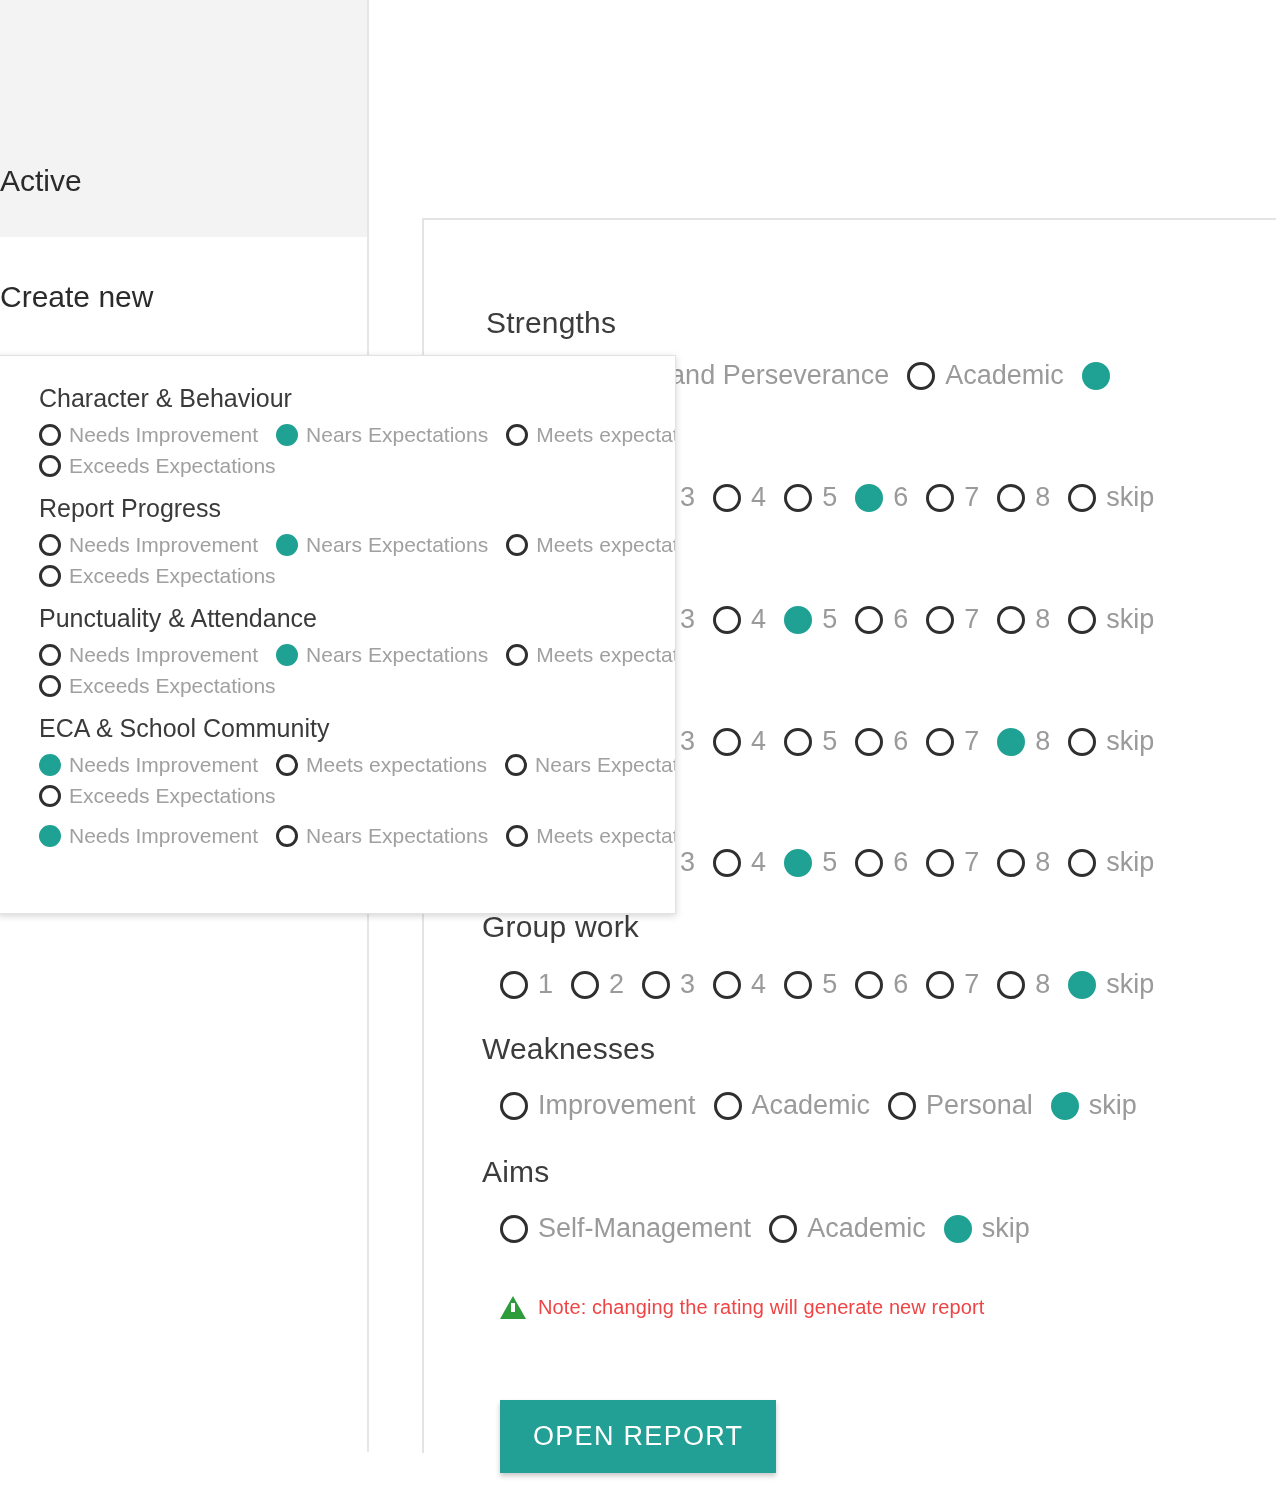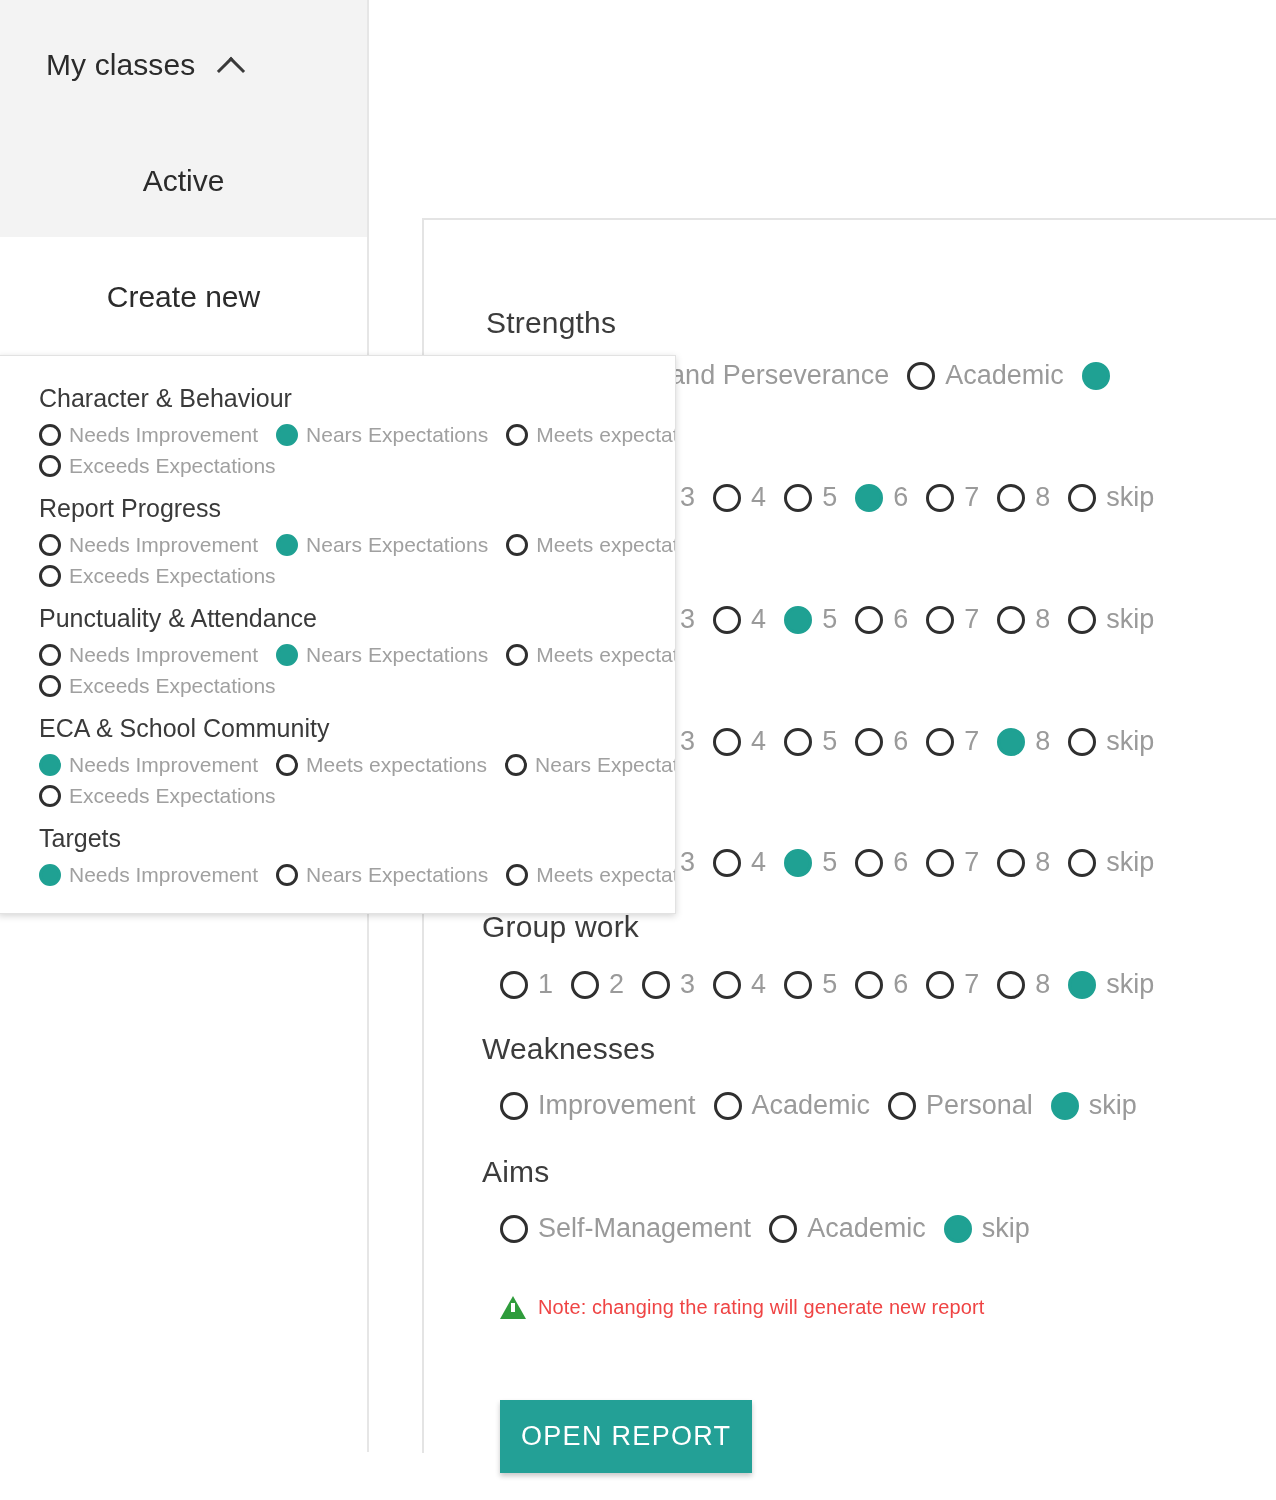--- a/index.html
+++ b/index.html
@@ -61,21 +61,21 @@
     border-left: 3px solid #3a3a3a;
     border-top: 3px solid #3a3a3a;
     transform: rotate(45deg);
   }
   .sidebar-item {
     position: absolute;
     width: 367px;
     height: 58px;
     display: flex;
     align-items: center;
-    justify-content: center;
+    justify-content: flex-start;
     font-size: 30px;
     color: #2b2b2b;
   }
   .sidebar-item.active { top: 152px; }
   .sidebar-item.createnew { top: 268px; }
 
   
   .card {
     position: absolute;
     left: 422px; top: 218px;
@@ -202,38 +202,34 @@
   }
   .btn-open {
     display: inline-block;
     margin-top: 41px;
     background: #23a096;
     color: #ffffff;
     border: none;
     font-family: "Liberation Sans", sans-serif;
     font-size: 27px;
     letter-spacing: 1.3px;
-    padding: 21px 21px;
+    padding: 21px 33px;
     cursor: pointer;
     box-shadow: 0 3px 5px rgba(0,0,0,.22);
     text-align: center;
   }
 </style>
 </head>
 <body>
 
 <div id="stage">
 
   <div class="sidebar">
     <div class="sidebar-highlight"></div>
 
-    <div class="sidebar-group-header">
-      <span class="label">My classes</span>
-      <span class="chev"></span>
-    </div>
 
     <div class="sidebar-item active">
       <span>Active</span>
     </div>
 
     <div class="sidebar-item createnew">
       <span>Create new</span>
     </div>
   </div>
 
@@ -573,21 +569,20 @@
           </label>
         </div>
         <div class="popt-row">
           <label class="popt">
             <span class="pradio"></span>
             <span class="popt-label">Exceeds Expectations</span>
           </label>
         </div>
       </div>
       <div class="pgroup">
-        <div class="pgroup-title">Targets</div>
         <div class="popt-row">
           <label class="popt">
             <span class="pradio on"></span>
             <span class="popt-label">Needs Improvement</span>
           </label>
           <label class="popt">
             <span class="pradio"></span>
             <span class="popt-label">Nears Expectations</span>
           </label>
           <label class="popt">

